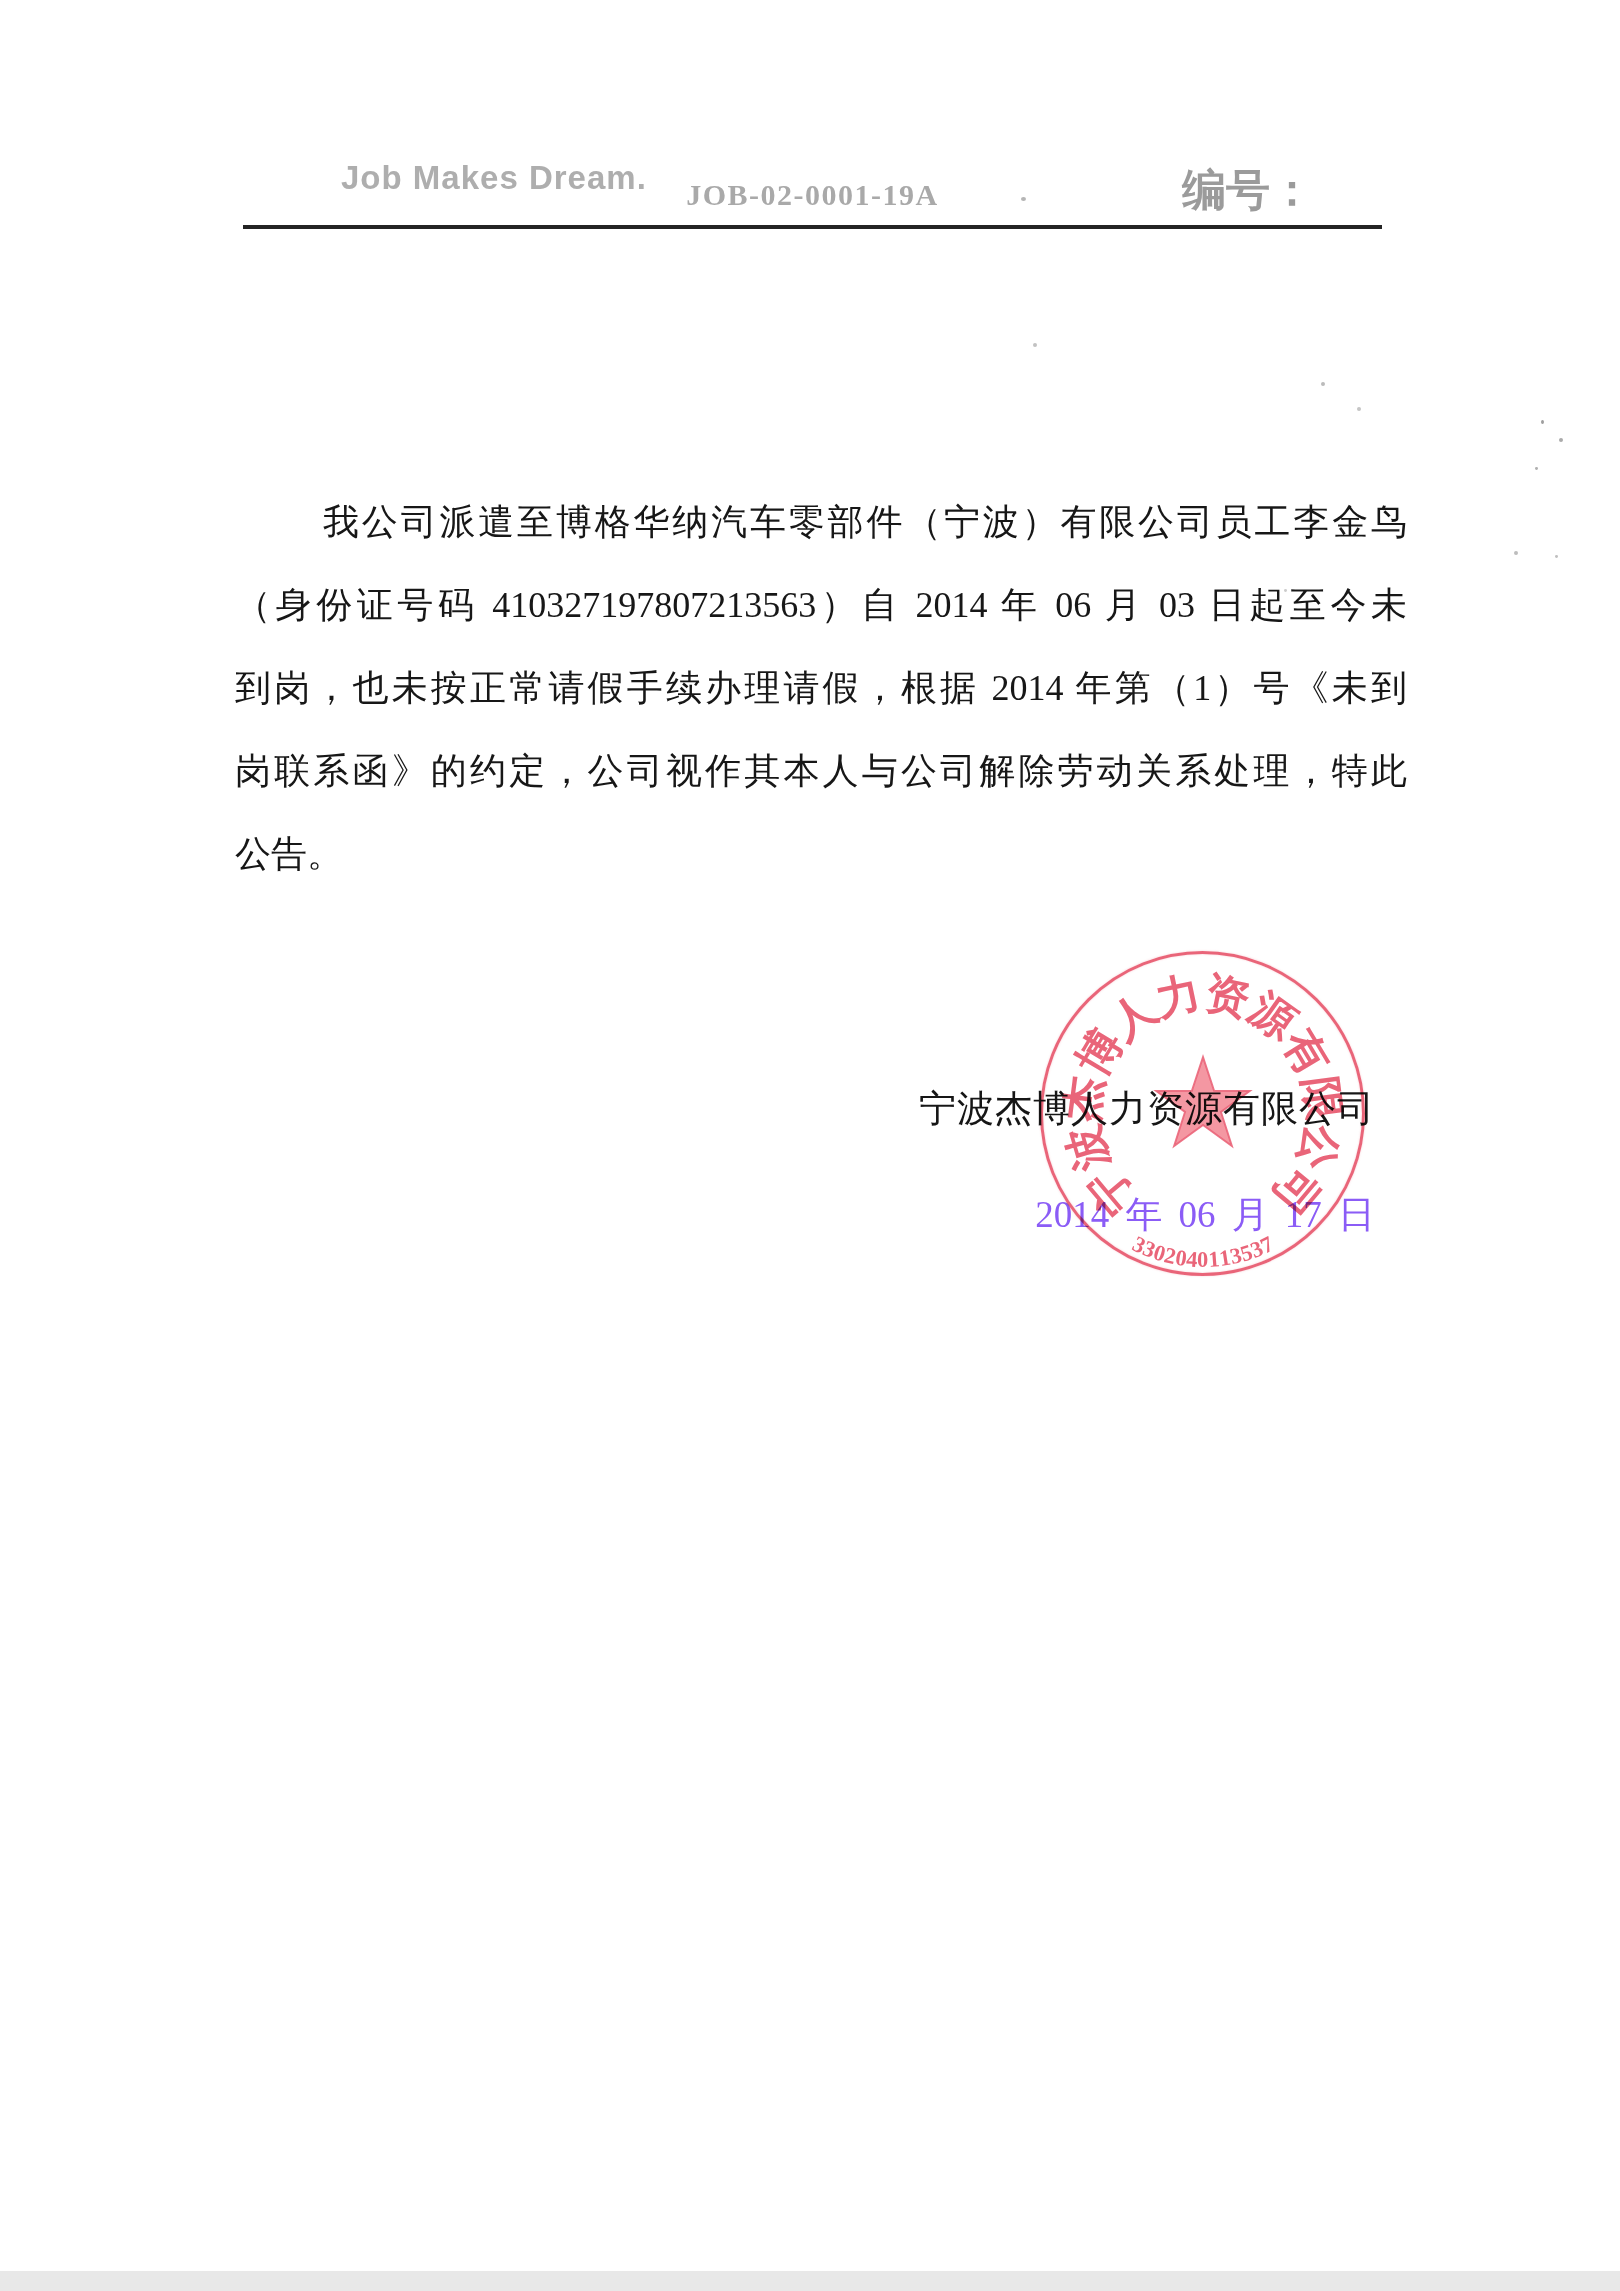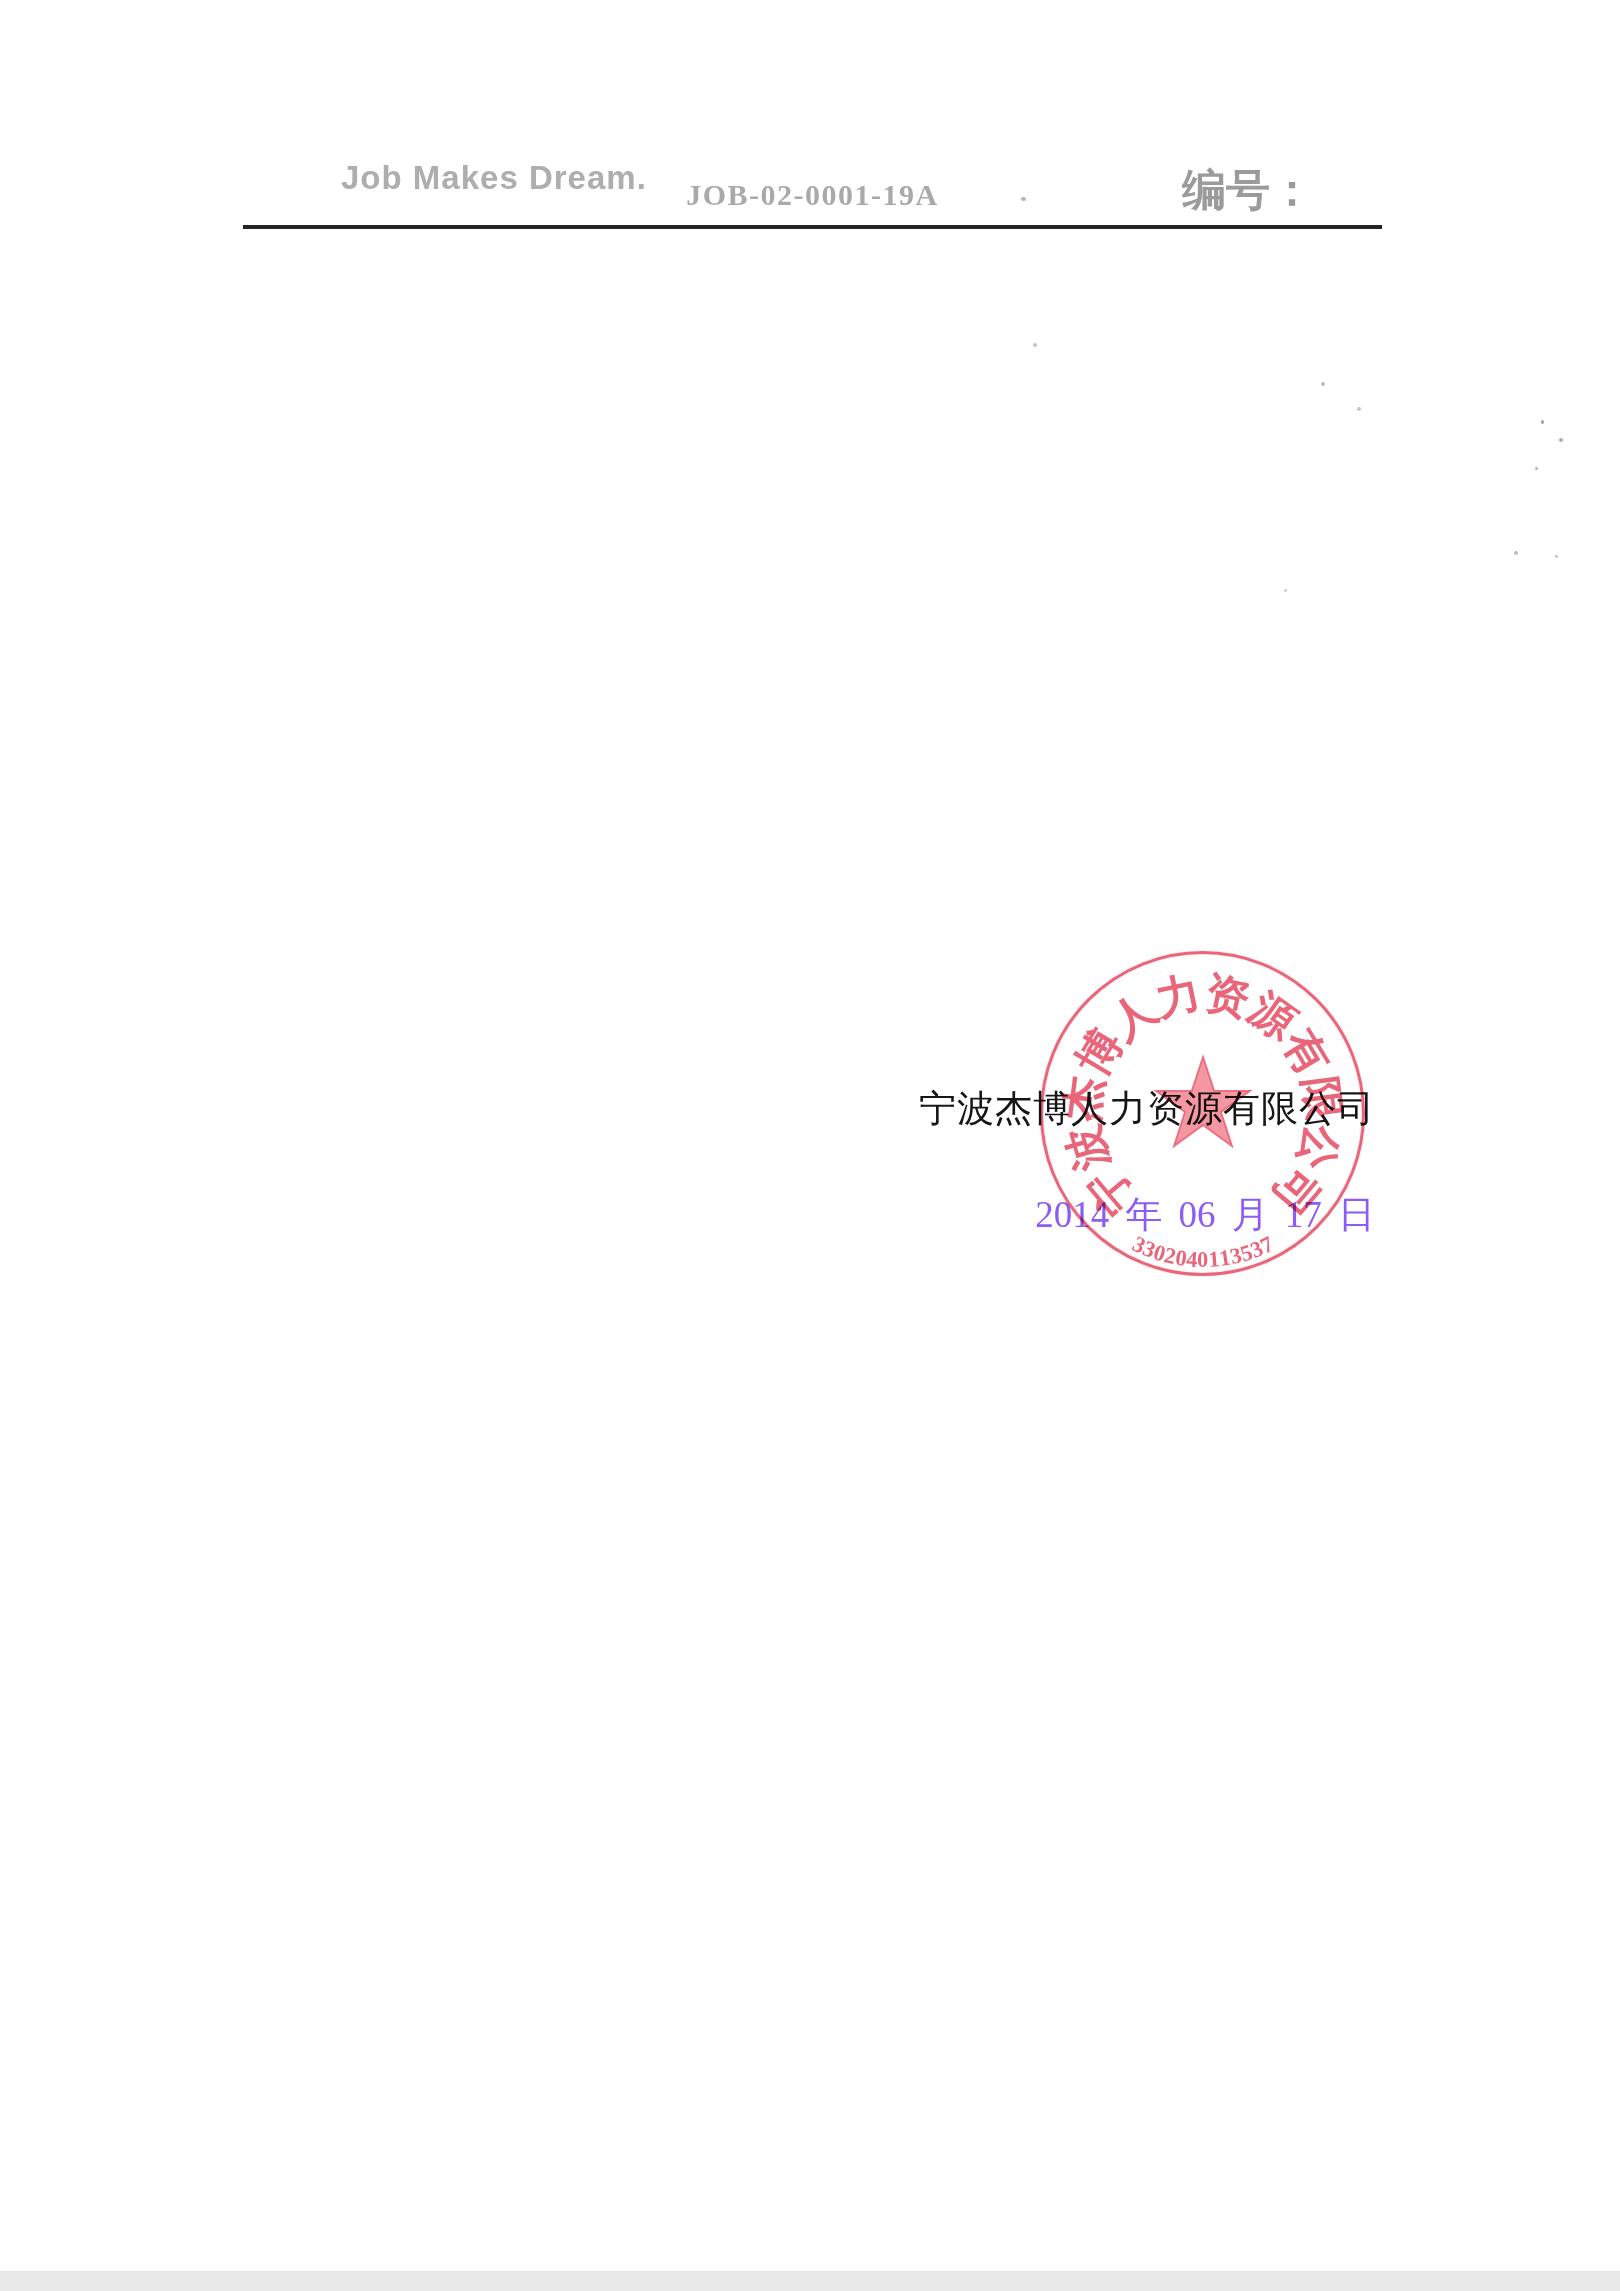--- a/index.html
+++ b/index.html
@@ -108,20 +108,27 @@
 <div class="page">
 
   <div class="slogan">Job Makes Dream.</div>
   <div class="serial">编号：</div>
   <div class="doc-code-wrap">
     <span class="doc-code">JOB-02-0001-19A</span>
   </div>
   <div class="rule"></div>
 
 
+  <div class="body-text">
+    <div class="body-line jst indent">我公司派遣至博格华纳汽车零部件（宁波）有限公司员工李金鸟</div>
+    <div class="body-line jst">（身份证号码 410327197807213563）自 2014 年 06 月 03 日起至今未</div>
+    <div class="body-line jst">到岗，也未按正常请假手续办理请假，根据 2014 年第（1）号《未到</div>
+    <div class="body-line jst">岗联系函》的约定，公司视作其本人与公司解除劳动关系处理，特此</div>
+    <div class="body-line">公告。</div>
+  </div>
 
   <div class="sig-company">宁波杰博人力资源有限公司</div>
   <div class="sig-date">2014 年 06 月 17 日</div>
 
   <div class="stamp">
     <div class="stamp-ring"></div>
     <div>
         <span class="arc-char" style="--a: -130deg;">宁</span>
         <span class="arc-char" style="--a: -106.36363636363636deg;">波</span>
         <span class="arc-char" style="--a: -82.72727272727272deg;">杰</span>

